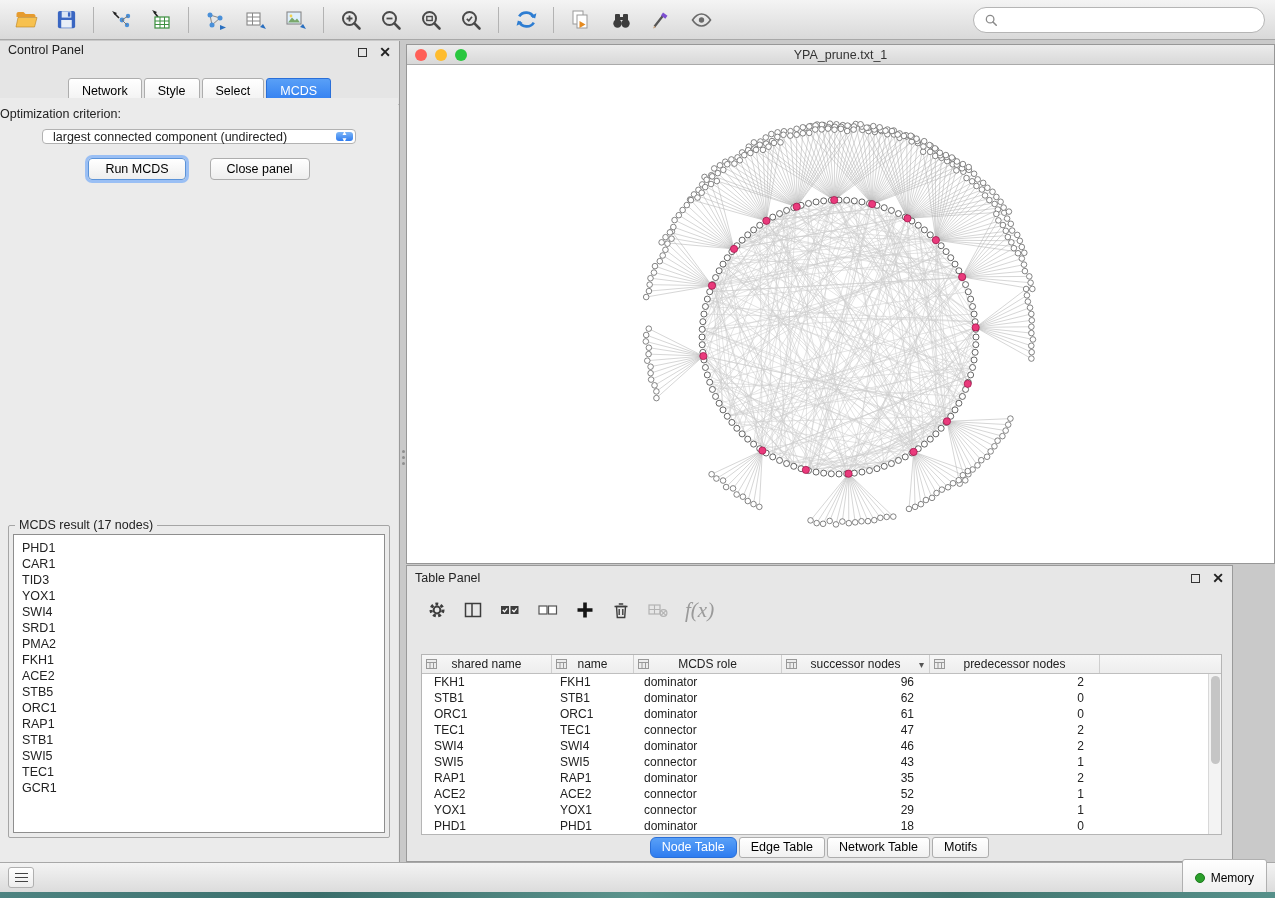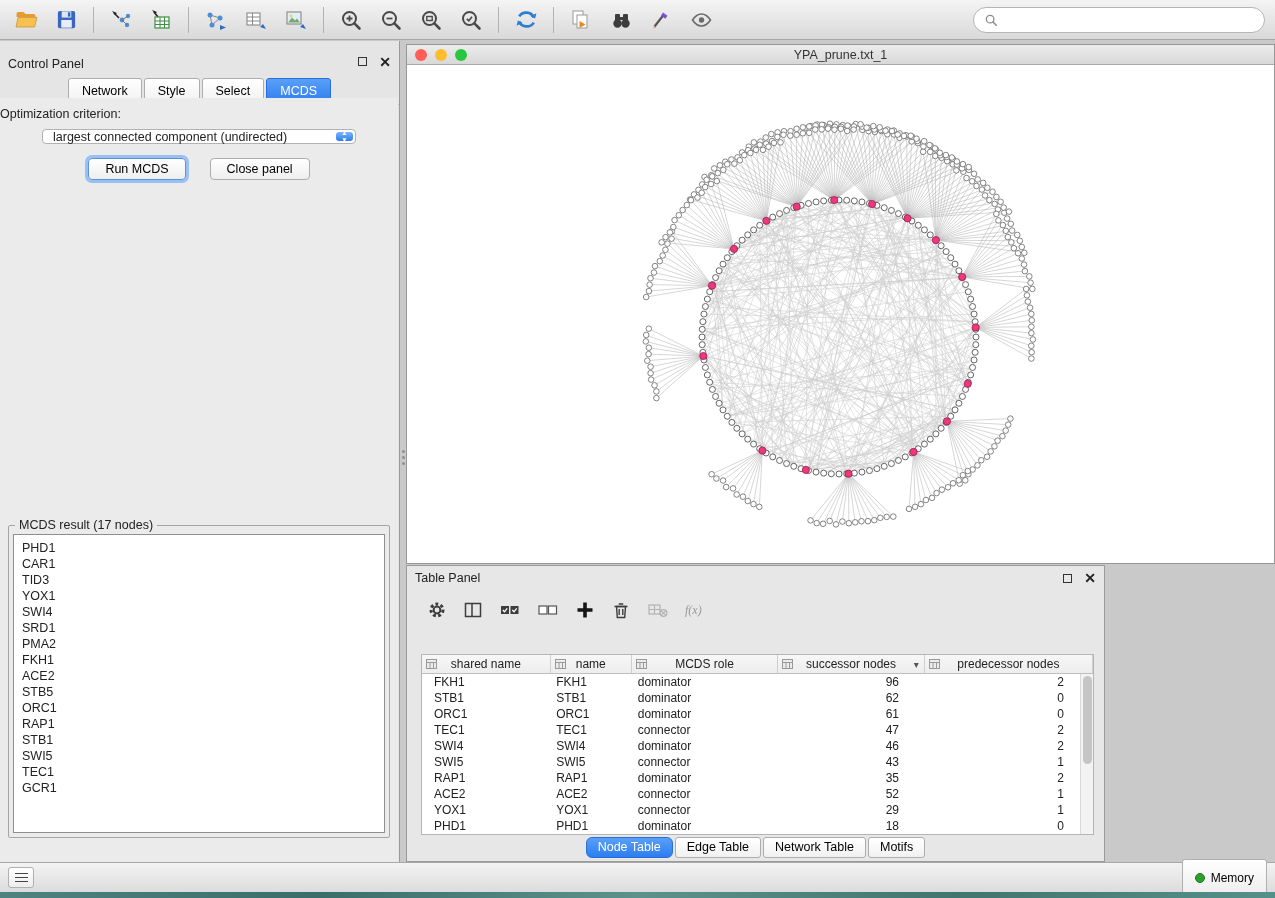--- a/index.html
+++ b/index.html
@@ -16,21 +16,21 @@
   .sep { width:1px; height:26px; background:#b3b3b3; margin:0 7px; }
   .searchbox { position:absolute; right:10px; top:7px; width:292px; height:26px;
     background:#fff; border:1px solid #b5b5b5; border-radius:13px;
     display:flex; align-items:center; padding:0 10px; }
   .searchbox input { border:none; outline:none; flex:1; font-size:12px; margin-left:6px;
     font-family:"Liberation Sans", sans-serif; background:transparent; }
 
   
   .control-panel { position:absolute; left:0; top:41px; width:400px; height:821px;
     background:#e5e5e5; border-right:1px solid #9a9a9a; }
-  .panel-header { height:26px; display:flex; align-items:flex-start; padding:16px 8px;
+  .panel-header { height:26px; display:flex; align-items:flex-end; padding:16px 8px;
     font-size:12.5px; color:#222; }
   .panel-header .spacer { flex:1; }
   .float-ic { width:9px; height:9px; border:1.5px solid #333; margin-right:12px; display:inline-block; }
   .close-ic { font-size:14px; font-weight:bold; color:#222; line-height:10px; }
   .tabbar { display:flex; justify-content:center; gap:2px; padding:5px 0 0 0; height:31px; }
   .ctab { font-size:12.5px; padding:3px 13px; background:linear-gradient(#fff,#f1f1f1);
     border:1px solid #adadad; border-radius:3px; cursor:pointer; }
   .ctab.active { background:linear-gradient(#59a0f7,#2e7cf0); border-color:#2a6fd8; color:#fff; }
   .tabline { height:1px; background:#bfbfbf; }
   .cp-content { position:absolute; left:0; right:1px; top:57px; bottom:0; background:#ebebeb; }
@@ -63,26 +63,26 @@
   .lights { position:absolute; left:8px; top:4px; display:flex; gap:8px; }
   .light { width:12px; height:12px; border-radius:50%; }
   .net-canvas { position:absolute; left:0; top:20px; right:0; bottom:0; background:#fff; overflow:hidden; }
 
   
   .vgrip { position:absolute; left:400px; top:440px; width:6px; height:34px;
     display:flex; flex-direction:column; align-items:center; justify-content:center; gap:3px; cursor:col-resize; }
   .vgrip i { width:3px; height:3px; background:#8f8f8f; border-radius:50%; }
 
   
-  .table-panel { position:absolute; left:406px; top:565px; width:699px; height:297px;
+  .table-panel { position:absolute; left:406px; top:565px; width:827px; height:297px;
     background:#e7e7e7; border:1px solid #9a9a9a; }
   .tp-header { height:24px; display:flex; align-items:center; padding:0 8px; font-size:12.5px; }
   .tp-toolbar { height:40px; display:flex; align-items:center; gap:16px; padding-left:20px; }
   .tt { background:none; border:none; cursor:pointer; display:flex; align-items:center; }
-  .fx { font-family:"Liberation Serif", serif; font-style:italic; font-size:12px; color:#9a9a9a; }
+  .fx { font-family:"Liberation Serif", serif; font-style:italic; font-size:21px; color:#9a9a9a; }
   .table-wrap { position:absolute; left:14px; right:10px; top:88px; bottom:26px;
     background:#fff; border:1px solid #b5b5b5; }
   .thead { display:flex; height:19px; background:linear-gradient(#f7f7f7,#ededed);
     border-bottom:1px solid #bfbfbf; }
   .th { position:relative; display:flex; align-items:center; justify-content:center;
     font-size:12px; color:#222; border-right:1px solid #cfcfcf; cursor:pointer; }
   .th .hic { position:absolute; left:4px; top:4px; }
   .th .caret { position:absolute; right:5px; color:#555; font-size:10px; }
   .c1{width:130px}.c2{width:82px}.c3{width:148px}.c4{width:148px}.c5{width:170px}
   .cfill{flex:1; border-right:none;}

